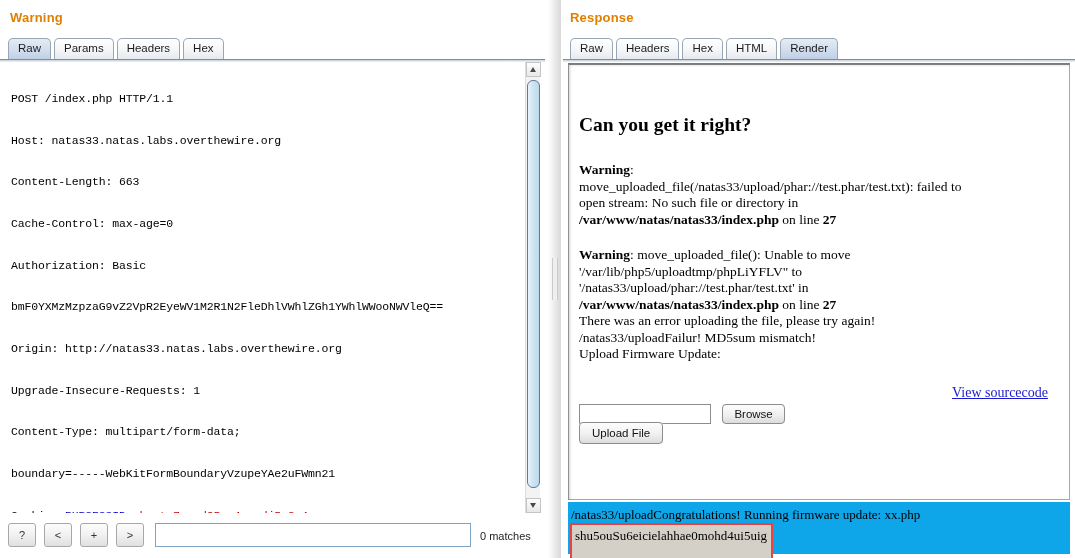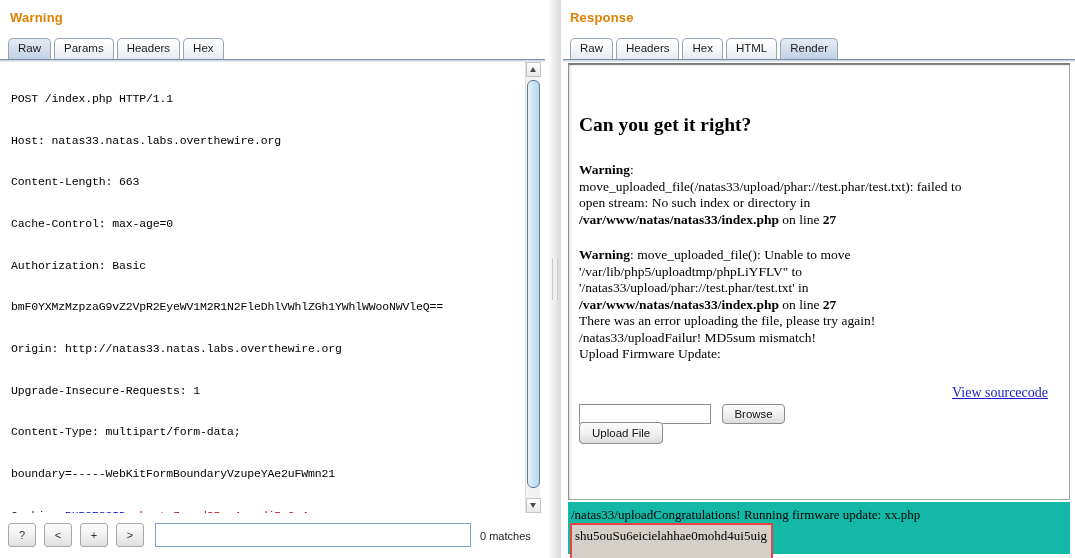--- a/index.html
+++ b/index.html
@@ -302,21 +302,21 @@
     cursor: pointer;
   }
 
   
   #response-status {
     position: absolute;
     left: 5px;
     top: 502px;
     width: 502px;
     height: 52px;
-    background: #14b8a6;
+    background: #0ea5e9;
   }
   #status-line1 {
     position: absolute;
     left: 3px;
     top: 5px;
     font-family: "Liberation Serif", "DejaVu Serif", serif;
     font-size: 13px;
     color: #000;
     white-space: nowrap;
   }
@@ -433,21 +433,21 @@
     </div>
     <div class="tabstrip-rule"></div>
 
     <div id="render-frame">
       <div id="render-doc">
         <h1>Can you get it right?</h1>
 
         <div class="warn-block">
           <div class="plain-line"><span class="warn-label">Warning</span><span>:</span></div>
           <div class="plain-line">move_uploaded_file(/natas33/upload/phar://test.phar/test.txt): failed to</div>
-          <div class="plain-line">open stream: No such index or directory in</div>
+          <div class="plain-line">open stream: No such file or directory in</div>
           <div class="plain-line"><span class="bold-path">/var/www/natas/natas33/index.php</span><span> on line </span><span class="bold-path">27</span></div>
         </div>
 
         <div class="warn-block2">
           <div class="plain-line"><span class="warn-label">Warning</span><span>: </span><span>move_uploaded_file(): Unable to move</span></div>
           <div class="plain-line">'/var/lib/php5/uploadtmp/phpLiYFLV" to</div>
           <div class="plain-line">'/natas33/upload/phar://test.phar/test.txt' in</div>
           <div class="plain-line"><span class="bold-path">/var/www/natas/natas33/index.php</span><span> on line </span><span class="bold-path">27</span></div>
           <div class="plain-line">There was an error uploading the file, please try again!</div>
           <div class="plain-line">/natas33/uploadFailur! MD5sum mismatch!</div>

